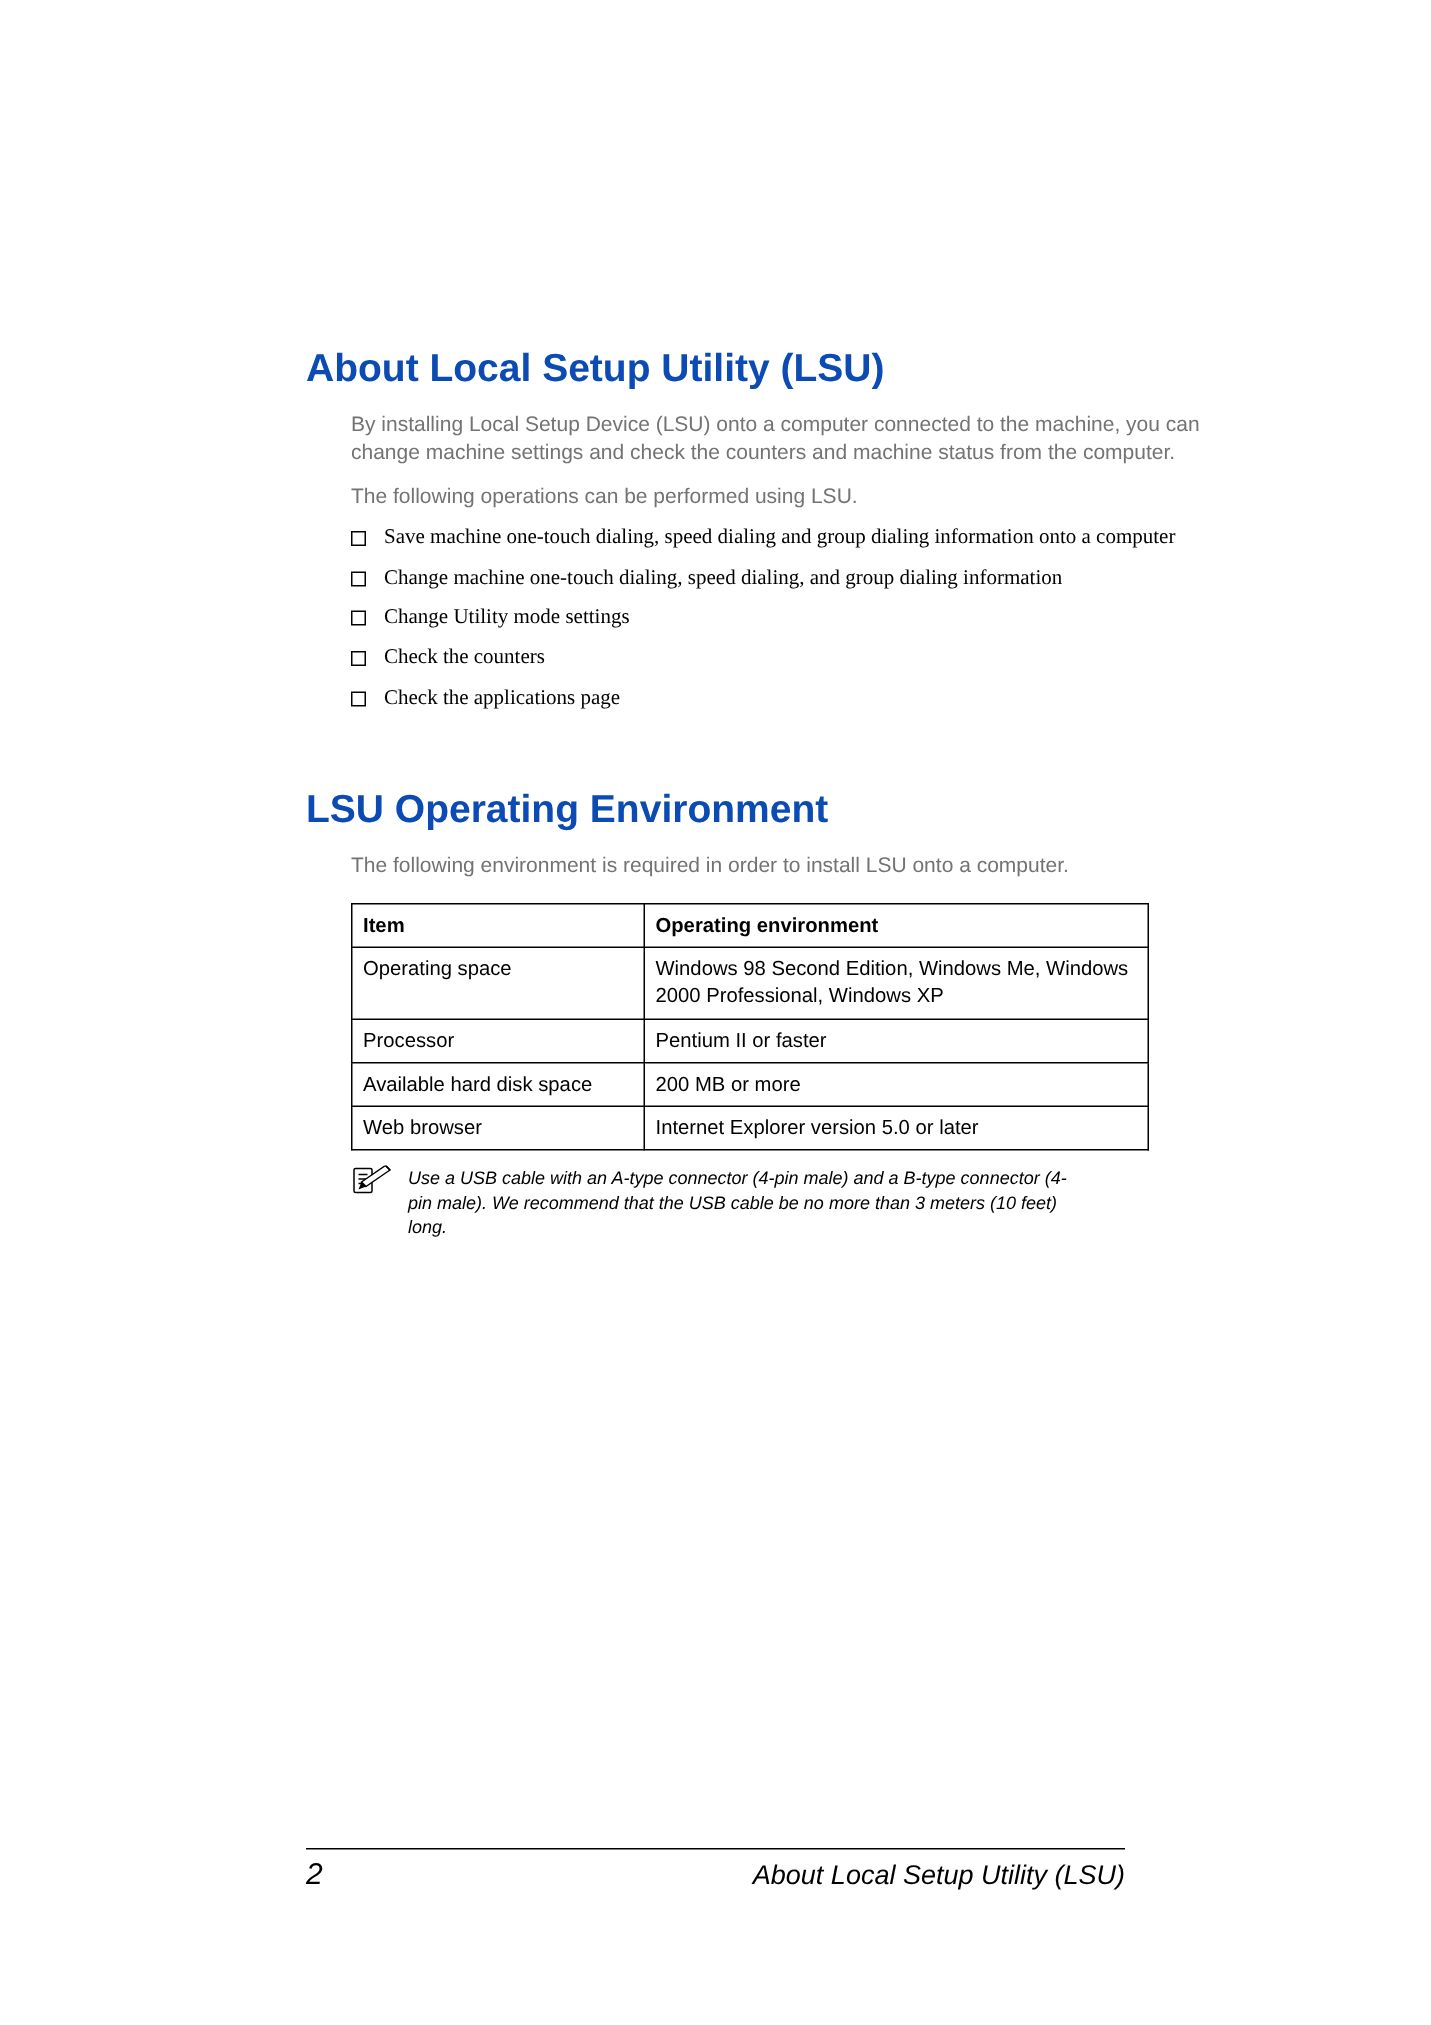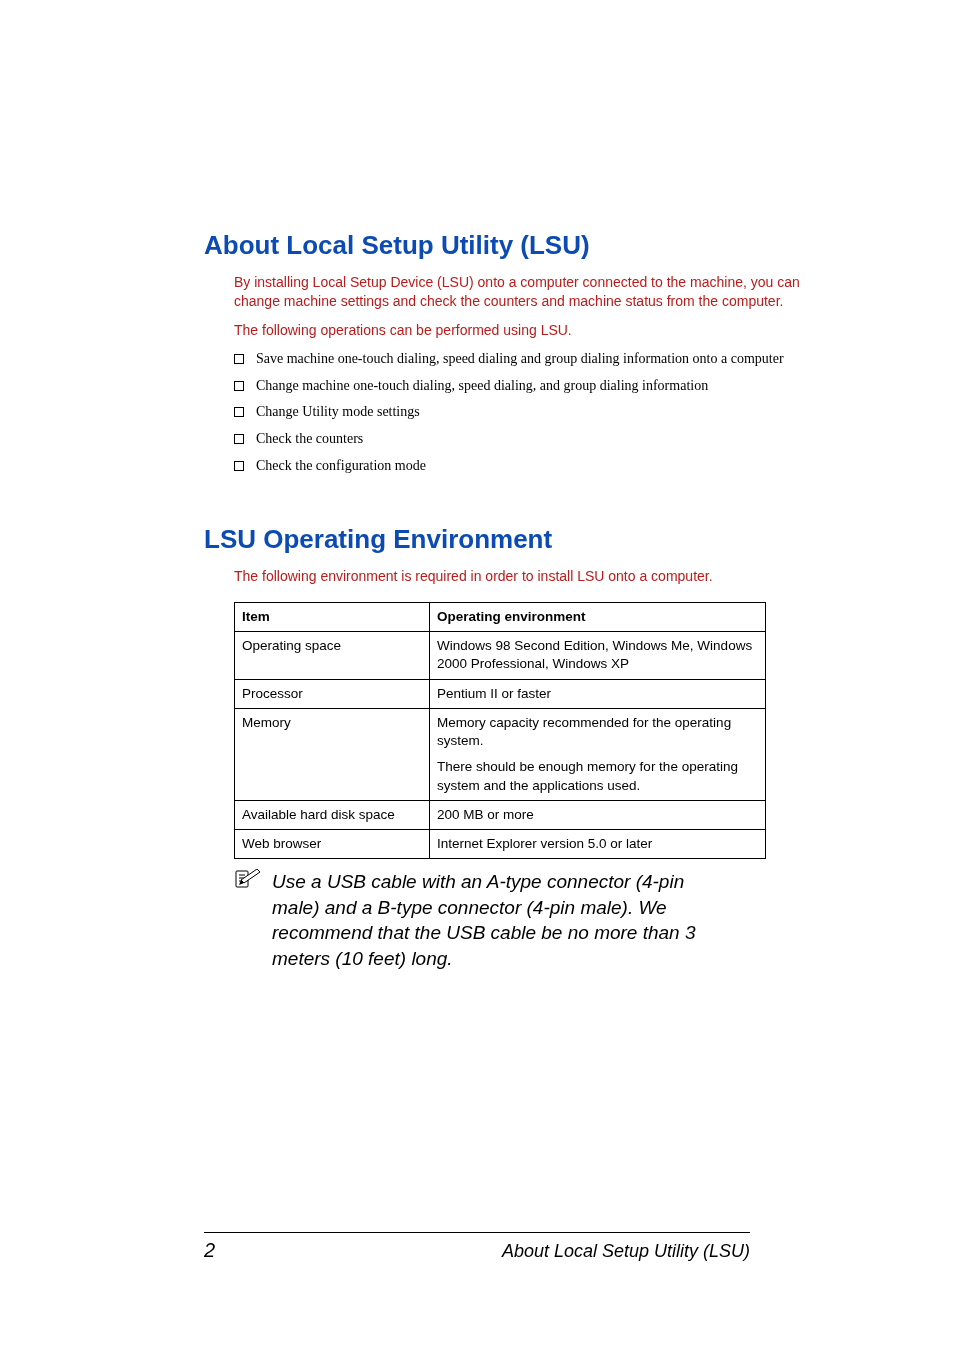--- a/index.html
+++ b/index.html
@@ -17,21 +17,21 @@
     padding: 230px 116px 60px 204px;
     position: relative;
   }
   h1.section-head {
     color: #0b4bb3;
     font-size: 26px;
     font-weight: bold;
     margin: 0 0 12px 0;
   }
   .body-text {
-    color: #b91c1c;
+    color: #737373;
     font-size: 14px;
     line-height: 1.35;
     margin: 0 4px 10px 0;
   }
   .indent {
     margin-left: 30px;
   }
   ul.bullet-list {
     list-style: none;
     padding: 0;
@@ -85,21 +85,21 @@
     margin-top: 6px;
     gap: 10px;
     align-items: flex-start;
   }
   .note-row .note-icon {
     flex: 0 0 28px;
     height: 22px;
   }
   .note-row .note-text {
     font-style: italic;
-    font-size: 19px;
+    font-size: 12px;
     line-height: 1.35;
     max-width: 450px;
   }
 
   .footer {
     position: absolute;
     left: 204px;
     right: 204px;
     bottom: 88px;
   }
@@ -130,21 +130,21 @@
 
   <p class="body-text indent">By installing Local Setup Device (LSU) onto a computer connected to the machine, you can change machine settings and check the counters and machine status from the computer.</p>
 
   <p class="body-text indent">The following operations can be performed using LSU.</p>
 
   <ul class="bullet-list">
     <li><span class="sq"></span><span>Save machine one-touch dialing, speed dialing and group dialing information onto a computer</span></li>
     <li><span class="sq"></span><span>Change machine one-touch dialing, speed dialing, and group dialing information</span></li>
     <li><span class="sq"></span><span>Change Utility mode settings</span></li>
     <li><span class="sq"></span><span>Check the counters</span></li>
-    <li><span class="sq"></span><span>Check the configuration mode</span></li>
+    <li><span class="sq"></span><span>Check the applications page</span></li>
   </ul>
 
   <div class="spacer-xl"></div>
 
   <h1 class="section-head">LSU Operating Environment</h1>
 
   <p class="body-text indent">The following environment is required in order to install LSU onto a computer.</p>
 
   <div class="spacer-m"></div>
 
@@ -154,27 +154,20 @@
       <th style="width:180px">Item</th>
       <th>Operating environment</th>
     </tr>
     <tr>
       <td>Operating space</td>
       <td>Windows 98 Second Edition, Windows Me, Windows 2000 Professional, Windows XP</td>
     </tr>
     <tr>
       <td>Processor</td>
       <td>Pentium II or faster</td>
-    </tr>
-    <tr>
-      <td>Memory</td>
-      <td class="mem">
-        <p>Memory capacity recommended for the operating system.</p>
-        <p>There should be enough memory for the operating system and the applications used.</p>
-      </td>
     </tr>
     <tr>
       <td>Available hard disk space</td>
       <td>200 MB or more</td>
     </tr>
     <tr>
       <td>Web browser</td>
       <td>Internet Explorer version 5.0 or later</td>
     </tr>
   </tbody>

